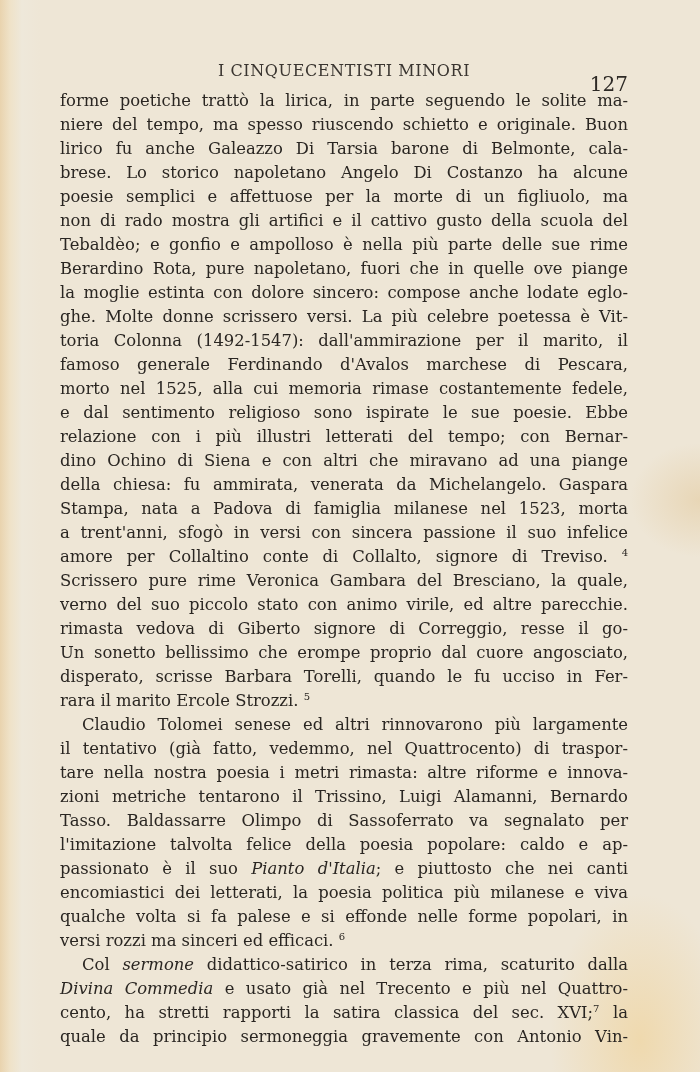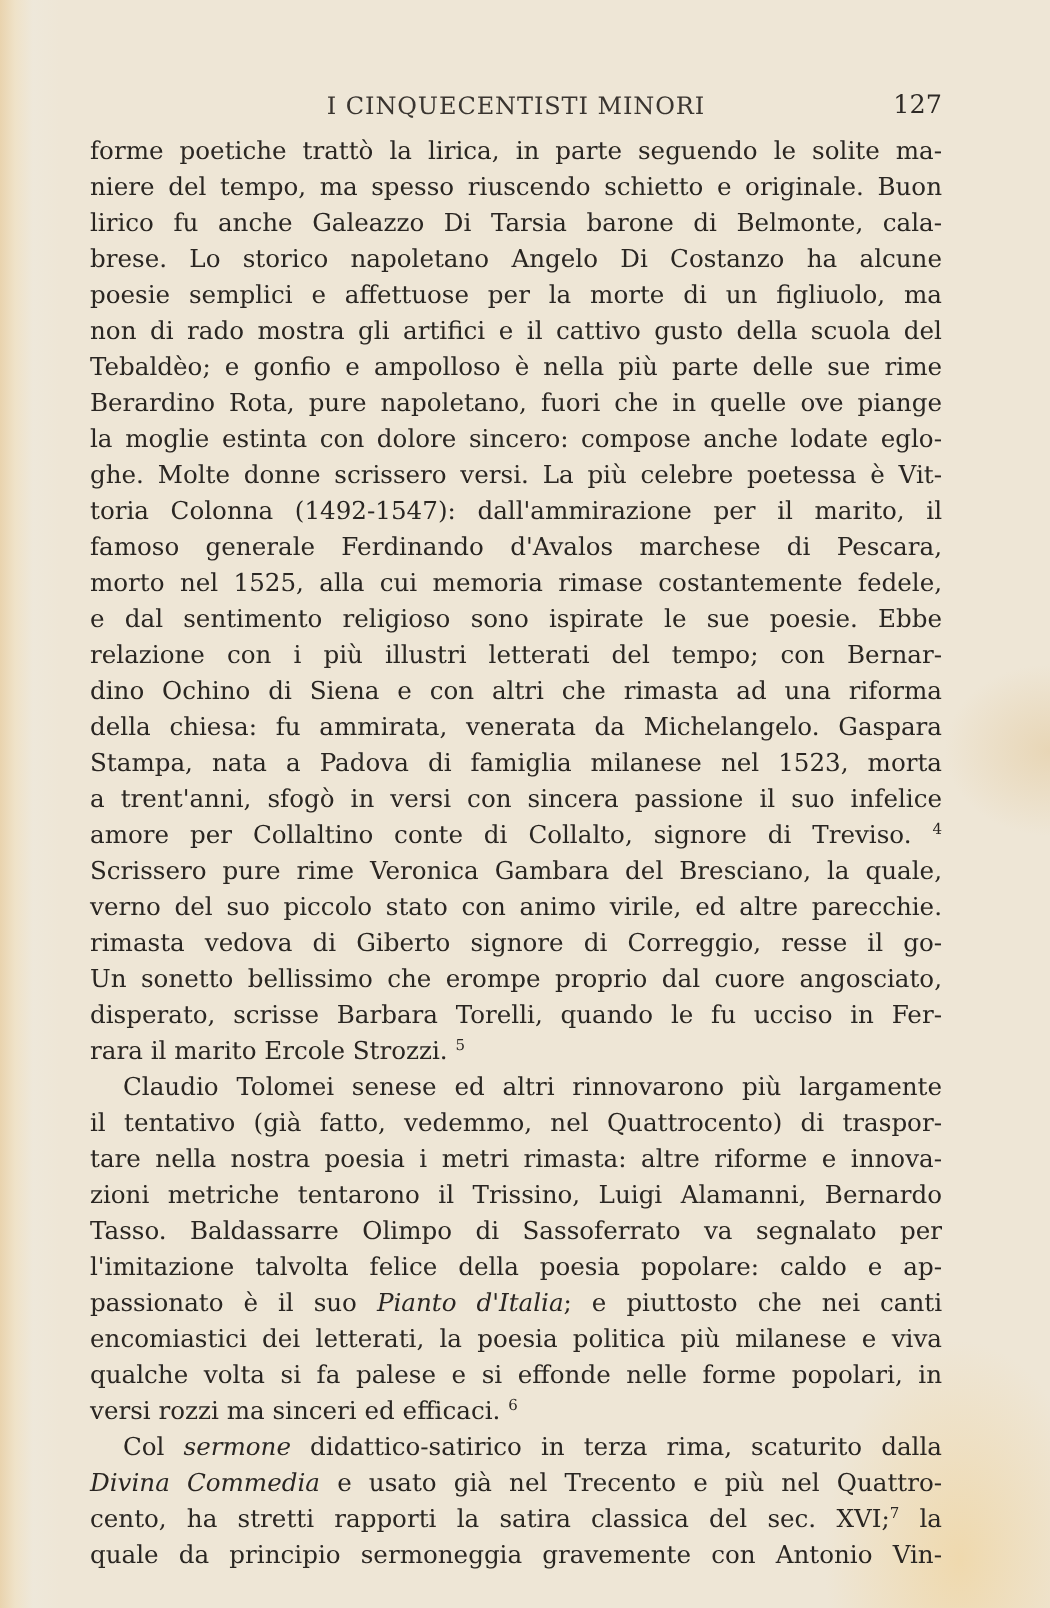--- a/index.html
+++ b/index.html
@@ -15,21 +15,21 @@
       color: #2a2622;
     }
     .header {
       position: absolute; top: 56px; left: 60px; width: 568px; height: 24px;
     }
     .running-title {
       position: absolute; left: 0; right: 0; text-align: center;
       font-size: 16px; letter-spacing: 0.6px; top: 5px; color: #3a3530;
     }
     .page-number {
-      position: absolute; right: 0; top: 4px; font-size: 17px; color: #2e2a26;
+      position: absolute; right: 0; top: 16px; font-size: 20px; color: #2e2a26;
     }
     .body-text {
       position: absolute; top: 89px; left: 60px; width: 568px;
       font-size: 16.4px; line-height: 24px;
     }
     .line {
       display: block; height: 24px; white-space: nowrap;
       text-align: justify; text-align-last: justify;
     }
     .line.last { text-align-last: left; }
@@ -54,21 +54,21 @@
     <span class="line">non di rado mostra gli artifici e il cattivo gusto della scuola del</span>
     <span class="line">Tebaldèo; e gonfio e ampolloso è nella più parte delle sue rime</span>
     <span class="line">Berardino Rota, pure napoletano, fuori che in quelle ove piange</span>
     <span class="line">la moglie estinta con dolore sincero: compose anche lodate eglo-</span>
     <span class="line">ghe. Molte donne scrissero versi. La più celebre poetessa è Vit-</span>
     <span class="line">toria Colonna (1492-1547): dall'ammirazione per il marito, il</span>
     <span class="line">famoso generale Ferdinando d'Avalos marchese di Pescara,</span>
     <span class="line">morto nel 1525, alla cui memoria rimase costantemente fedele,</span>
     <span class="line">e dal sentimento religioso sono ispirate le sue poesie. Ebbe</span>
     <span class="line">relazione con i più illustri letterati del tempo; con Bernar-</span>
-    <span class="line">dino Ochino di Siena e con altri che rimasta ad una riforma</span>
+    <span class="line">dino Ochino di Siena e con altri che miravano ad una piange</span>
     <span class="line">della chiesa: fu ammirata, venerata da Michelangelo. Gaspara</span>
     <span class="line">Stampa, nata a Padova di famiglia milanese nel 1523, morta</span>
     <span class="line">a trent'anni, sfogò in versi con sincera passione il suo infelice</span>
     <span class="line">amore per Collaltino conte di Collalto, signore di Treviso. <sup>4</sup></span>
     <span class="line">Scrissero pure rime Veronica Gambara del Bresciano, la quale,</span>
     <span class="line">verno del suo piccolo stato con animo virile, ed altre parecchie.</span>
     <span class="line">rimasta vedova di Giberto signore di Correggio, resse il go-</span>
     <span class="line">Un sonetto bellissimo che erompe proprio dal cuore angosciato,</span>
     <span class="line">disperato, scrisse Barbara Torelli, quando le fu ucciso in Fer-</span>
     <span class="line last">rara il marito Ercole Strozzi. <sup>5</sup></span>

